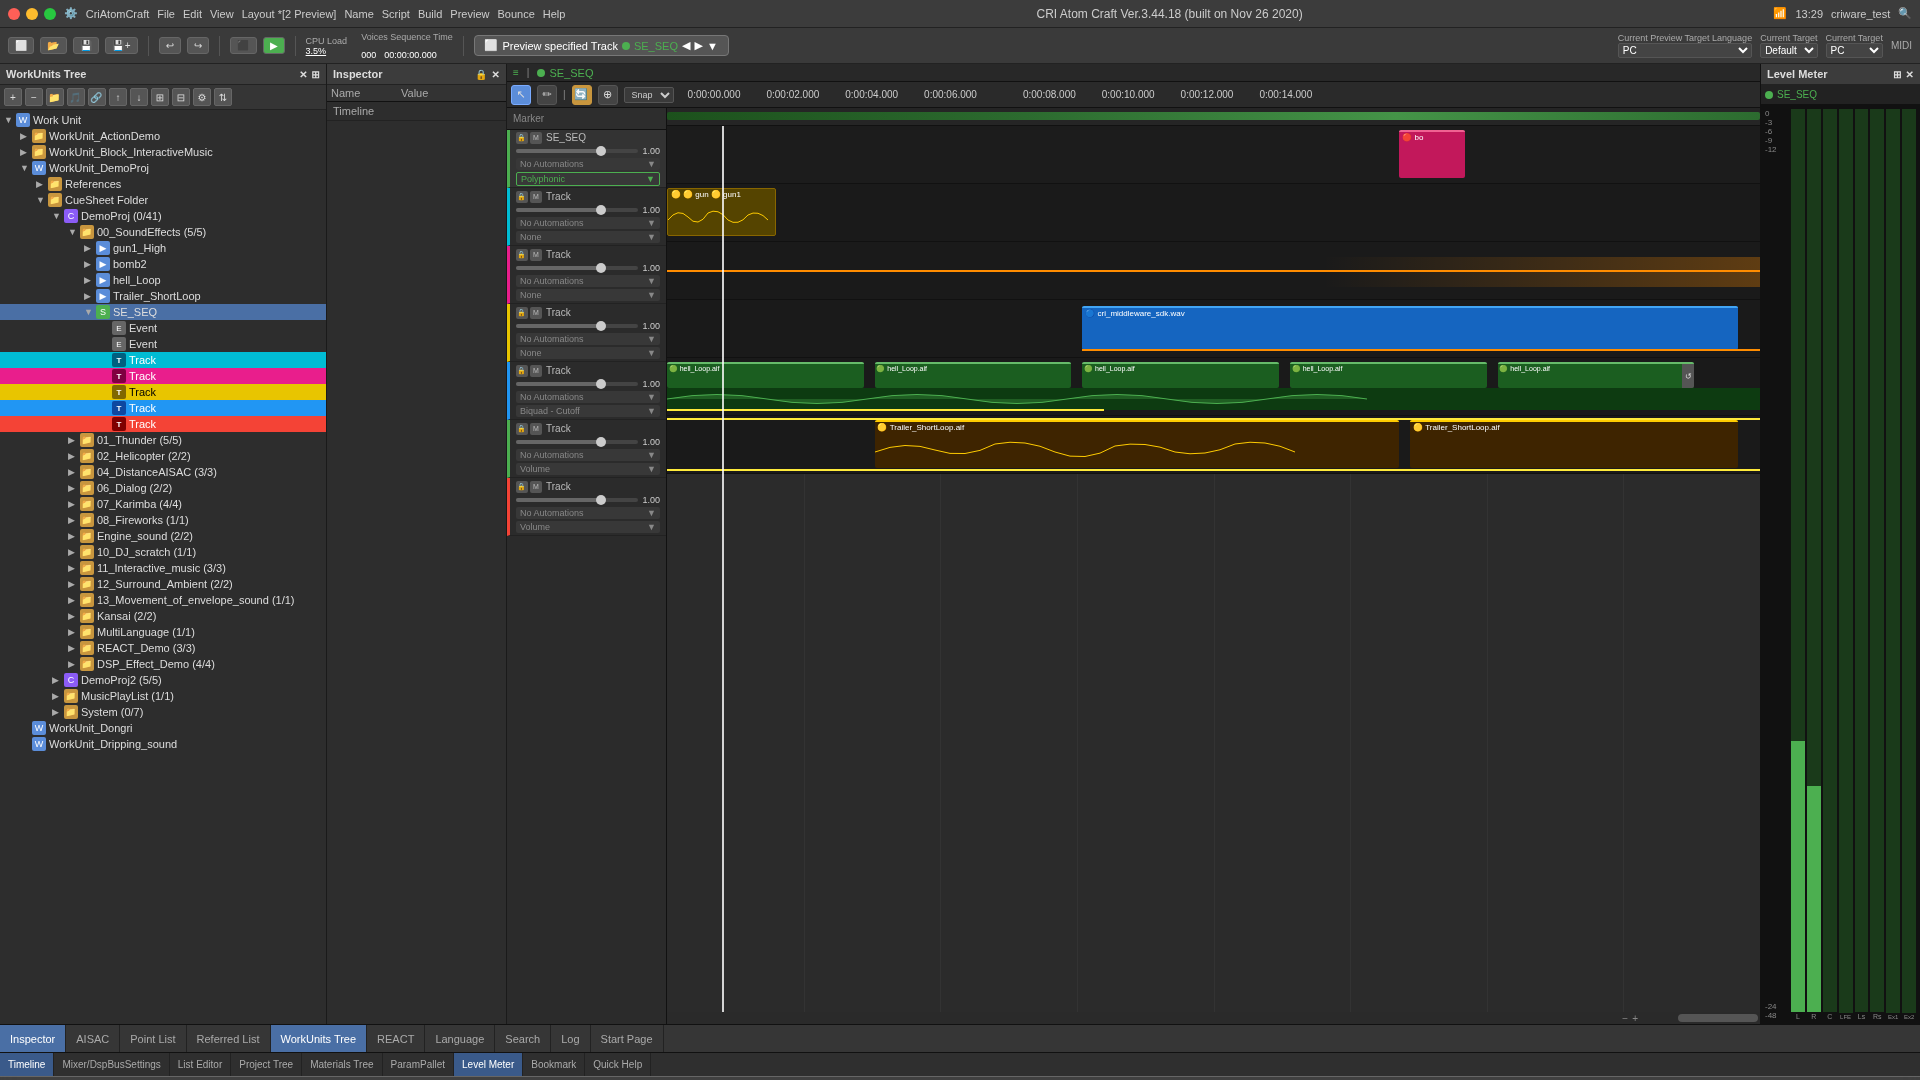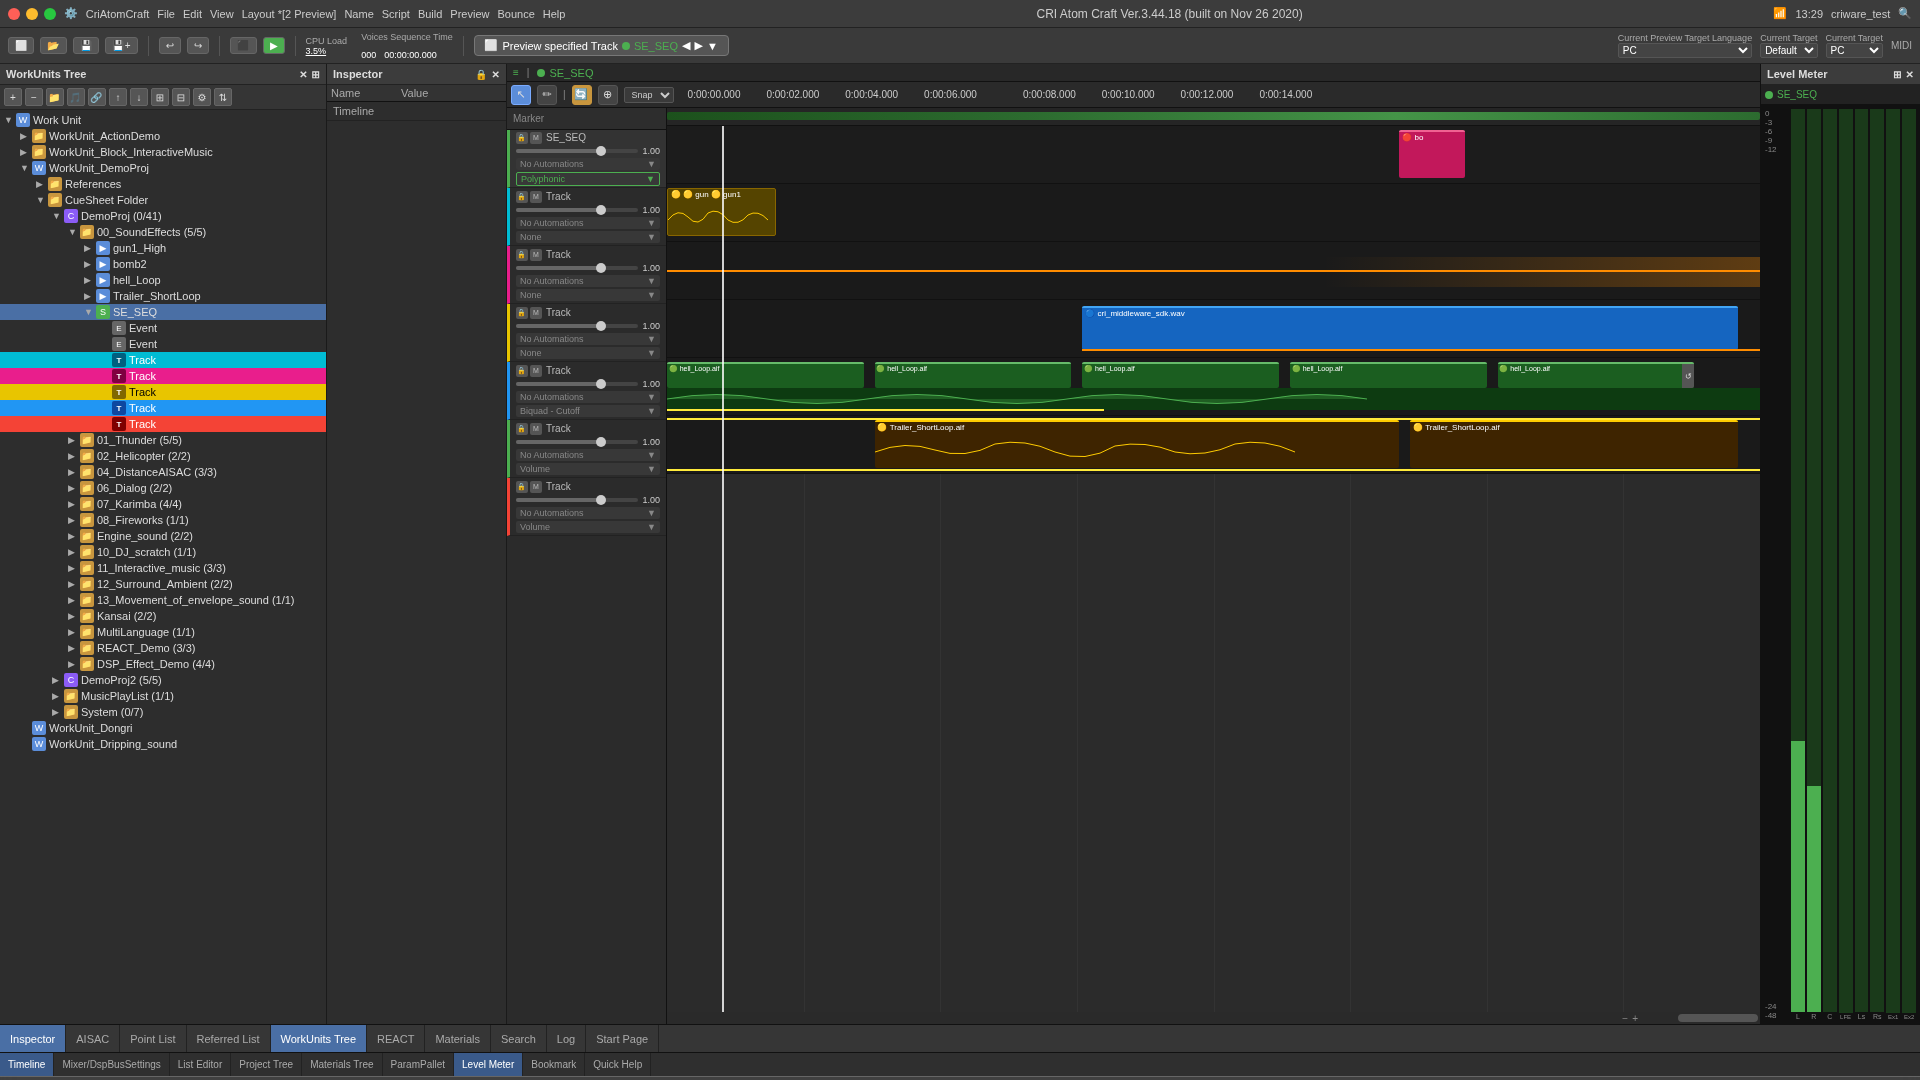--- a/index.html
+++ b/index.html
@@ -824,21 +824,21 @@
   </div>
 </div>
 
 <div class="bottom-tabs">
   <div class="tab-btn active">Inspector</div>
   <div class="tab-btn">AISAC</div>
   <div class="tab-btn">Point List</div>
   <div class="tab-btn">Referred List</div>
   <div class="tab-btn active" style="background:#4a6fa5;">WorkUnits Tree</div>
   <div class="tab-btn">REACT</div>
-  <div class="tab-btn">Materials</div>
+  <div class="tab-btn">Language</div>
   <div class="tab-btn">Search</div>
   <div class="tab-btn">Log</div>
   <div class="tab-btn">Start Page</div>
 </div>
 
 <div class="bottom-tabs2">
   <div class="tab2-btn active">Timeline</div>
   <div class="tab2-btn">Mixer/DspBusSettings</div>
   <div class="tab2-btn">List Editor</div>
   <div class="tab2-btn">Project Tree</div>

